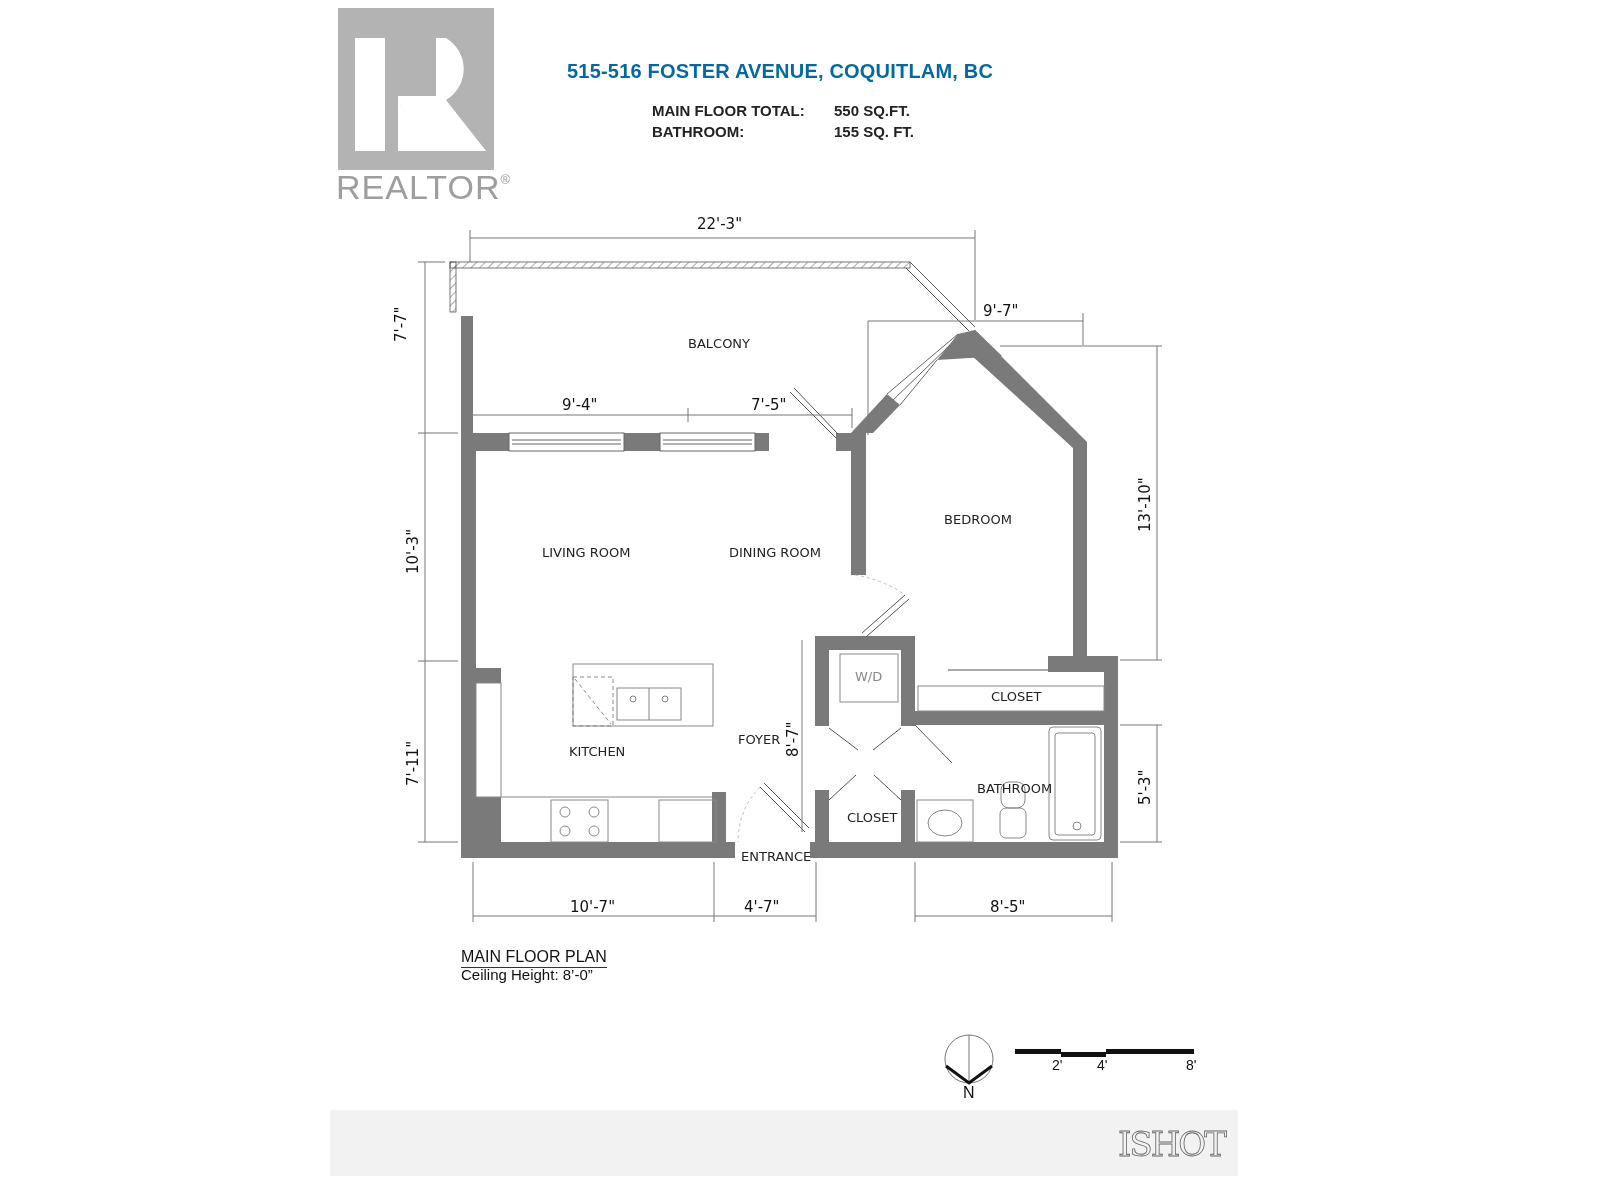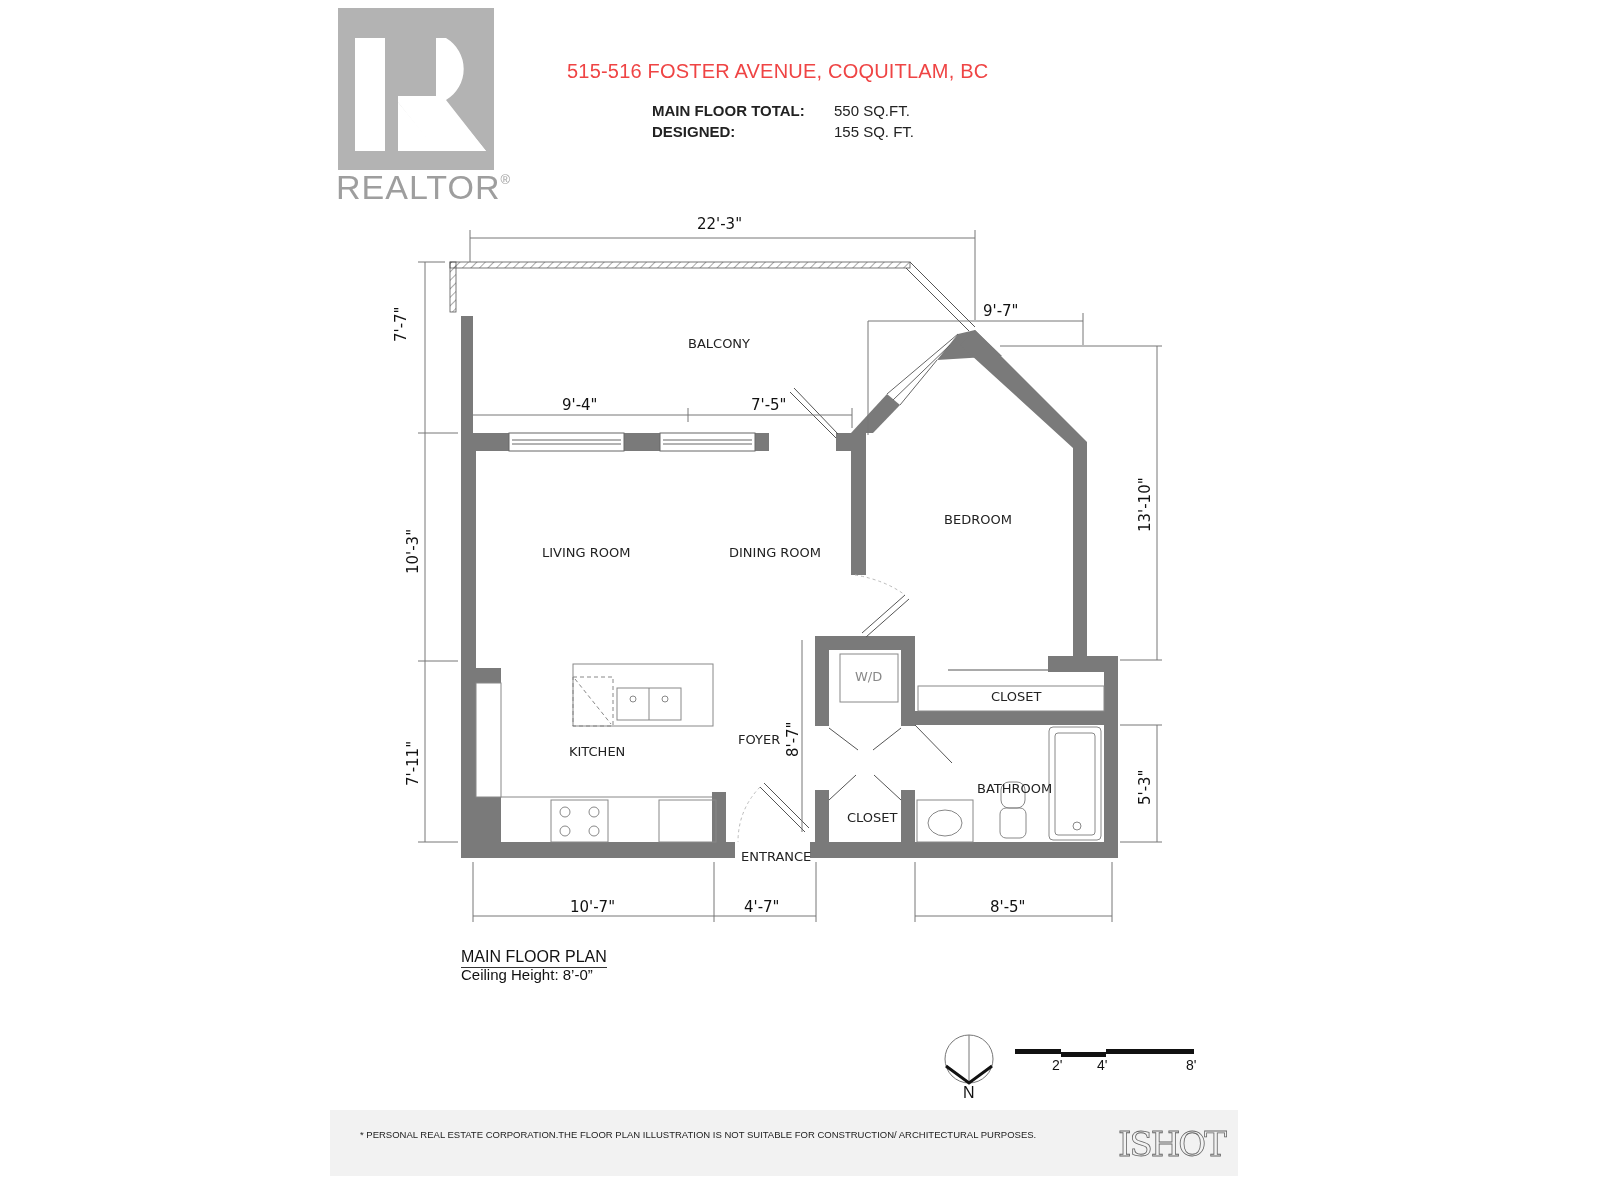--- a/index.html
+++ b/index.html
@@ -1,23 +1,23 @@
 <!DOCTYPE html>
 <html><head>
 <meta charset="utf-8">
 <style>
   html, body { margin: 0; padding: 0; background: #ffffff; }
   body { width: 1600px; height: 1200px; position: relative; overflow: hidden; font-family: "Liberation Sans", sans-serif; color: #111; }
   .abs { position: absolute; }
   .logo-box { left: 338px; top: 8px; width: 156px; height: 162px; background: #b3b3b3; }
   .logo-text { left: 336px; top: 168px; font-size: 34px; color: #9e9e9e; letter-spacing: 1px; font-family: "Liberation Sans", sans-serif; }
   .logo-text sup { font-size: 13px; vertical-align: top; position: relative; top: 4px; }
-  .title { left: 567px; top: 60px; font-size: 20px; font-weight: normal; color: #ef4444; letter-spacing: 0.2px; }
+  .title { left: 567px; top: 60px; font-size: 20px; font-weight: bold; color: #0369a1; letter-spacing: 0.2px; }
   .stat-label { font-size: 15px; font-weight: bold; color: #222; }
-  .stat-value { font-size: 15px; font-weight: normal; color: #222; }
+  .stat-value { font-size: 15px; font-weight: bold; color: #222; }
   .plan-svg { left: 0; top: 0; }
   .room-label { font-family: "DejaVu Sans", sans-serif; font-size: 13px; color: #222; }
   .dim { font-family: "DejaVu Sans", sans-serif; font-size: 15px; color: #111; }
   .plan-title { left: 461px; top: 948px; font-size: 16px; color: #111; border-bottom: 1px solid #333; padding-bottom: 1px; }
   .plan-sub { left: 461px; top: 966px; font-size: 15px; color: #111; }
   .footer { left: 330px; top: 1110px; width: 908px; height: 66px; background: #f2f2f2; }
   .footer-text { left: 360px; top: 1128px; font-size: 9.5px; line-height: 13px; color: #222; }
   .ishot { left: 1118px; top: 1124px; font-family: "DejaVu Serif", serif; font-size: 34px; color: transparent; -webkit-text-stroke: 0.8px #666; letter-spacing: -2px; }
   .north-label { left: 963px; top: 1084px; font-size: 16px; color: #111; }
   .scale-label { font-size: 14px; color: #111; }
@@ -33,21 +33,21 @@
     <rect x="60" y="30" width="38" height="58" fill="#b3b3b3"></rect>
     <path d="M60 94 H108 L148 143 H100 Z" fill="#ffffff"></path>
     <path d="M60 94 L100 143 H60 Z" fill="#ffffff"></path>
   </svg>
 </div>
 <div class="abs logo-text"><span>REALTOR</span><sup>®</sup></div>
 
 <div class="abs title">515-516 FOSTER AVENUE, COQUITLAM, BC</div>
 <div class="abs stat-label" style="left:652px; top:102px;">MAIN FLOOR TOTAL:</div>
 <div class="abs stat-value" style="left:834px; top:102px;">550 SQ.FT.</div>
-<div class="abs stat-label" style="left:652px; top:123px;">DESIGNED:</div>
+<div class="abs stat-label" style="left:652px; top:123px;">BATHROOM:</div>
 <div class="abs stat-value" style="left:834px; top:123px;">155 SQ. FT.</div>
 
 <svg class="abs plan-svg" width="1600" height="1200" viewBox="0 0 1600 1200">
   <defs>
     <pattern id="hatch" patternUnits="userSpaceOnUse" width="6" height="6" patternTransform="rotate(45)">
       <line x1="0" y1="0" x2="0" y2="6" stroke="#555" stroke-width="1"></line>
     </pattern>
   </defs>
 
   <g>
@@ -219,15 +219,14 @@
 <div class="abs plan-title">MAIN FLOOR PLAN</div>
 <div class="abs plan-sub">Ceiling Height: 8’-0”</div>
 
 <div class="abs north-label">N</div>
 <div class="abs scale-label" style="left:1052px; top:1057px;">2'</div>
 <div class="abs scale-label" style="left:1097px; top:1057px;">4'</div>
 <div class="abs scale-label" style="left:1186px; top:1057px;">8'</div>
 
 <div class="abs footer"></div>
 <div class="abs footer-text">
-  <div>* PERSONAL REAL ESTATE CORPORATION.THE FLOOR PLAN ILLUSTRATION IS NOT SUITABLE FOR CONSTRUCTION/ ARCHITECTURAL PURPOSES.</div>
 </div>
 <div class="abs ishot">ISHOT</div>
 
 </body></html>

